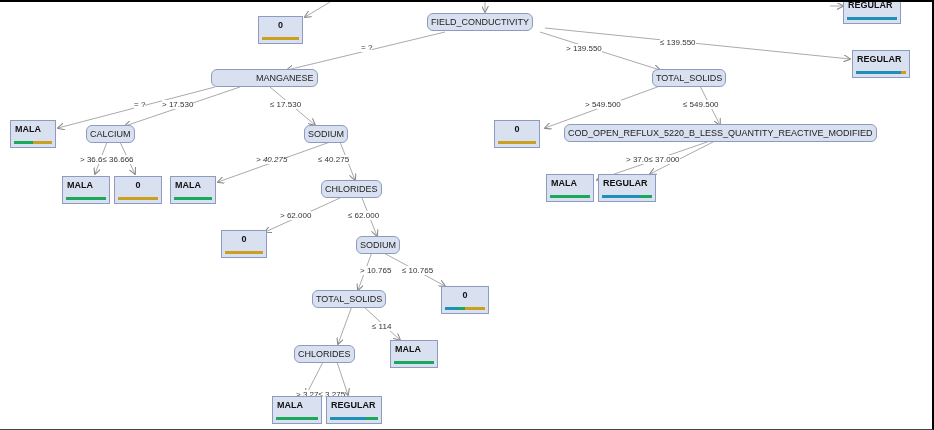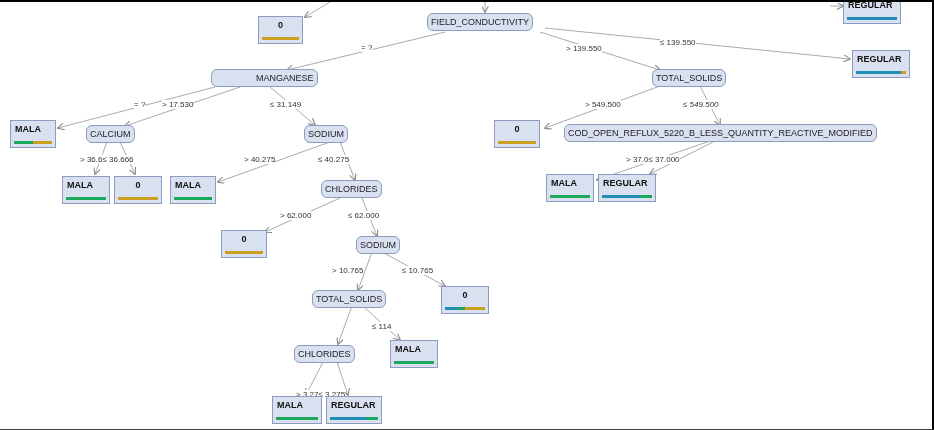--- a/index.html
+++ b/index.html
@@ -54,30 +54,30 @@
       <line x1="323" y1="360" x2="306" y2="393"></line>
       <line x1="337" y1="360" x2="348" y2="393"></line>
     </g>
   </svg>
 
   <span class="elabel" style="left:361px;top:41px;">= ?</span>
   <span class="elabel" style="left:566px;top:42px;">&gt; 139.550</span>
   <span class="elabel" style="left:660px;top:36px;">≤ 139.550</span>
   <span class="elabel" style="left:134px;top:98px;">= ?</span>
   <span class="elabel" style="left:162px;top:98px;">&gt; 17.530</span>
-  <span class="elabel" style="left:270px;top:98px;">≤ 31.149</span>
+  <span class="elabel" style="left:270px;top:98px;">≤ 17.530</span>
   <span class="elabel" style="left:585px;top:98px;">&gt; 549.500</span>
-  <span class="elabel" style="left:683px;top:98px;font-style:italic;">≤ 549.500</span>
+  <span class="elabel" style="left:683px;top:98px;">≤ 549.500</span>
   <span class="elabel" style="left:80px;top:153px;">&gt; 36.6≤ 36.666</span>
-  <span class="elabel" style="left:244px;top:153px;">&gt; 40.275</span>
+  <span class="elabel" style="left:256px;top:153px;font-style:italic;">&gt; 40.275</span>
   <span class="elabel" style="left:318px;top:153px;">≤ 40.275</span>
   <span class="elabel" style="left:626px;top:153px;">&gt; 37.0≤ 37.000</span>
   <span class="elabel" style="left:280px;top:209px;">&gt; 62.000</span>
   <span class="elabel" style="left:348px;top:209px;">≤ 62.000</span>
-  <span class="elabel" style="left:332px;top:264px;">&gt; 10.765</span>
+  <span class="elabel" style="left:360px;top:264px;">&gt; 10.765</span>
   <span class="elabel" style="left:402px;top:264px;">≤ 10.765</span>
   <span class="elabel" style="left:330px;top:304px;margin-top:44px;">&gt; 114</span>
   <span class="elabel" style="left:372px;top:320px;">≤ 114</span>
   <span class="elabel" style="left:296px;top:376px;margin-top:12px;">&gt; 3.27≤ 3.275</span>
 
   <div class="node" style="left:427px;top:11px;text-align:right;">FIELD_CONDUCTIVITY</div>
   <div class="node" style="left:211px;top:67px;padding-left:44px;">MANGANESE</div>
   <div class="node" style="left:652px;top:67px;">TOTAL_SOLIDS</div>
   <div class="node" style="left:86px;top:123px;">CALCIUM</div>
   <div class="node" style="left:304px;top:123px;">SODIUM</div>

